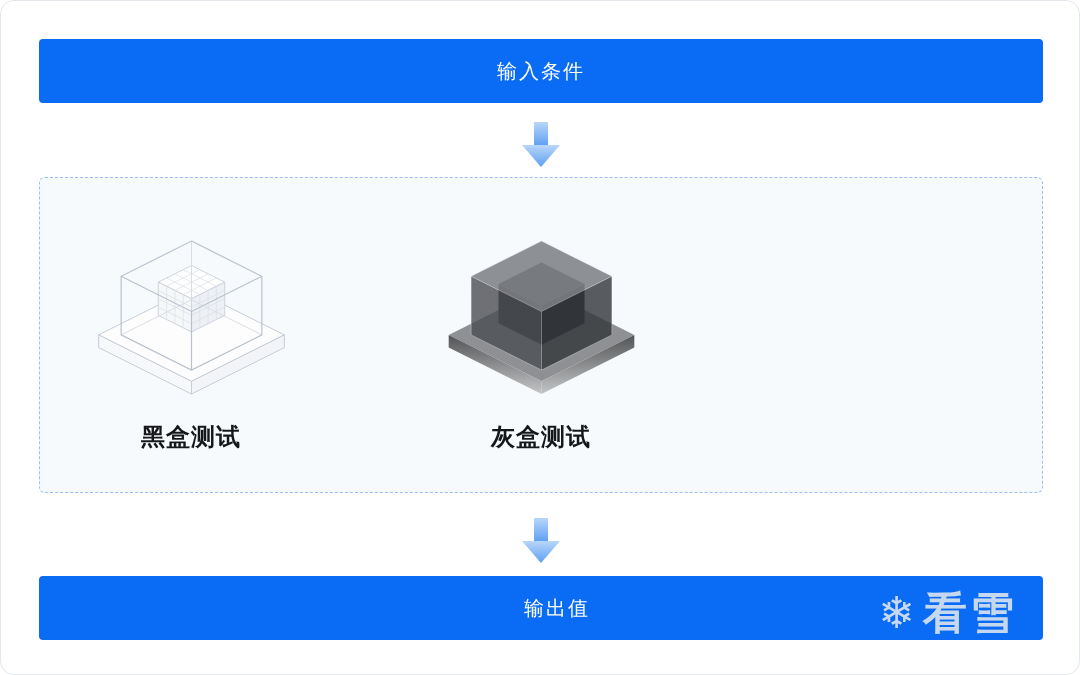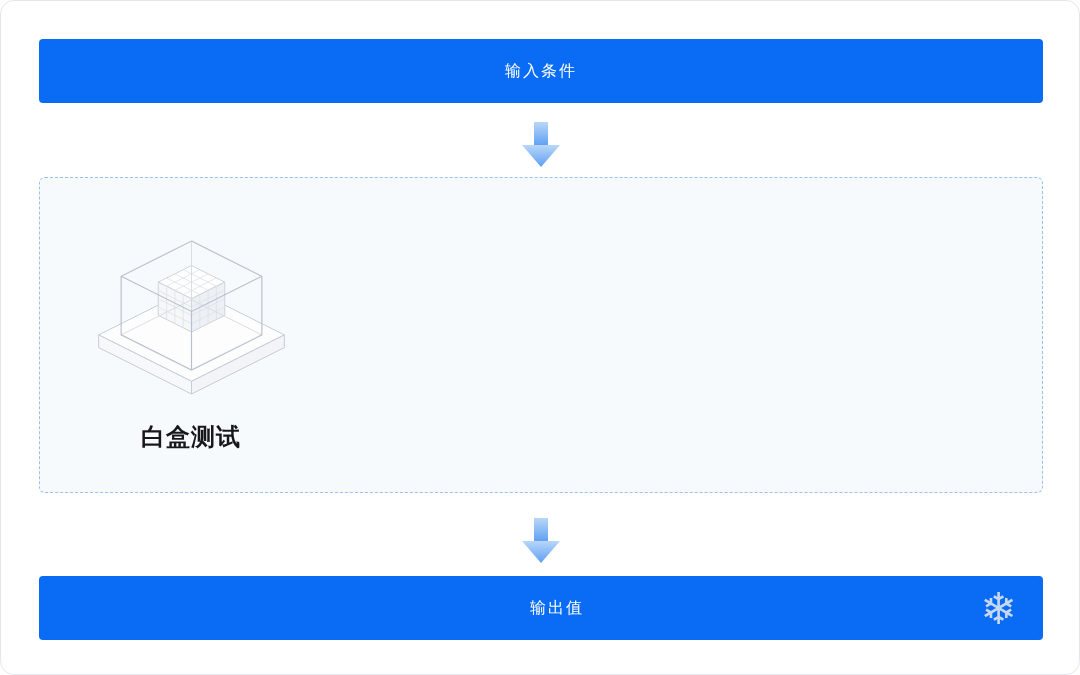--- a/index.html
+++ b/index.html
@@ -20,21 +20,21 @@
     position: absolute;
     left: 38px;
     width: 1004px;
     height: 64px;
     background: #0a6cf5;
     border-radius: 4px;
     display: flex;
     align-items: center;
     justify-content: center;
     color: #ffffff;
-    font-size: 16px;
+    font-size: 20px;
     font-weight: 500;
     letter-spacing: 2px;
   }
   .banner.top { top: 38px; }
   .banner.bottom { top: 575px; padding-left: 32px; }
 
   .flow-arrow {
     position: absolute;
     left: 518px;
     width: 44px;
@@ -121,37 +121,62 @@
       <g stroke="#cdd3db" stroke-width="1">
         <path d="M110,53 L144,70 L110,87 L76,70 Z" fill="#ffffff"></path>
         <path d="M76,70 L110,87 L110,121 L76,104 Z" fill="#f5f7f9"></path>
         <path d="M110,87 L144,70 L144,104 L110,121 Z" fill="#edf0f4"></path>
       </g>
       <path stroke="#dde1e7" stroke-width="0.8" fill="none" d="M101.5,57.25 L135.5,74.25 M93,61.5 L127,78.5 M84.5,65.75 L118.5,82.75 M118.5,57.25 L84.5,74.25 M127,61.5 L93,78.5 M135.5,65.75 L101.5,82.75 M84.5,74.25 L84.5,108.25 M93,78.5 L93,112.5 M101.5,82.75 L101.5,116.75 M76,78.5 L110,95.5 M76,87 L110,104 M76,95.5 L110,112.5 M135.5,74.25 L135.5,108.25 M127,78.5 L127,112.5 M118.5,82.75 L118.5,116.75 M144,78.5 L110,95.5 M144,87 L110,104 M144,95.5 L110,112.5"></path>
 
       <path stroke="#d8dde4" stroke-width="1" fill="none" d="M110,28 L110,88 M38,124 L110,88 L182,124"></path>
       <path stroke="#b9c0cb" stroke-width="1.2" fill="none" d="M110,28 L182,64 L182,124 L110,160 L38,124 L38,64 Z M38,64 L110,100 L182,64 M110,100 L110,160"></path>
     </svg>
-    <div class="test-label">白盒测试</div>
+    <div class="test-label">黑盒测试</div>
   </div>
 
+  <div class="test-item gray">
+    <svg class="cube-icon" viewBox="0 0 220 195">
+      <defs>
+        <linearGradient id="grayPlat" x1="0" y1="0" x2="0" y2="1">
+          <stop offset="0" stop-color="#525355"></stop>
+          <stop offset="1" stop-color="#c4c5c7"></stop>
+        </linearGradient>
+      </defs>
+
+      <path d="M110,76.5 L205,124 L110,171.5 L15,124 Z" fill="#8e9093"></path>
+      <path d="M15,124 L110,171.5 L110,184.5 L15,137 Z" fill="url(#grayPlat)"></path>
+      <path d="M110,171.5 L205,124 L205,137 L110,184.5 Z" fill="url(#grayPlat)"></path>
+
+      <path d="M110,50 L154,72 L110,94 L66,72 Z" fill="#46484c"></path>
+      <path d="M66,72 L110,94 L110,134 L66,112 Z" fill="#2b2d30"></path>
+      <path d="M110,94 L154,72 L154,112 L110,134 Z" fill="#222427"></path>
+
+      <path d="M38,64 L110,100 L110,160 L38,124 Z" fill="#4b4e52" fill-opacity="0.8"></path>
+      <path d="M110,100 L182,64 L182,124 L110,160 Z" fill="#35383c" fill-opacity="0.82"></path>
+      <path d="M110,28 L182,64 L110,100 L38,64 Z" fill="#7e8186" fill-opacity="0.88"></path>
+      <path stroke="rgba(255,255,255,0.3)" stroke-width="1" fill="none" d="M110,28 L182,64 L182,124 L110,160 L38,124 L38,64 Z M38,64 L110,100 L182,64 M110,100 L110,160"></path>
+    </svg>
+    <div class="test-label">灰盒测试</div>
+  </div>
 
 
   <svg class="flow-arrow second" viewBox="0 0 44 46">
     <defs>
       <linearGradient id="arrowg2" x1="0" y1="0" x2="0" y2="1">
         <stop offset="0" stop-color="#b9d6f9"></stop>
         <stop offset="1" stop-color="#5d9ff3"></stop>
       </linearGradient>
     </defs>
     <rect x="15" y="0" width="14" height="24" fill="url(#arrowg2)"></rect>
     <polygon points="3,23 41,23 22,45" fill="url(#arrowg2)"></polygon>
   </svg>
 
   <div class="banner bottom">
     <span>输出值</span>
   </div>
 
   <div class="watermark">
     <span class="wm-icon">❄</span>
+    <span class="wm-text">看雪</span>
   </div>
 
 </div>
 
 </body></html>

